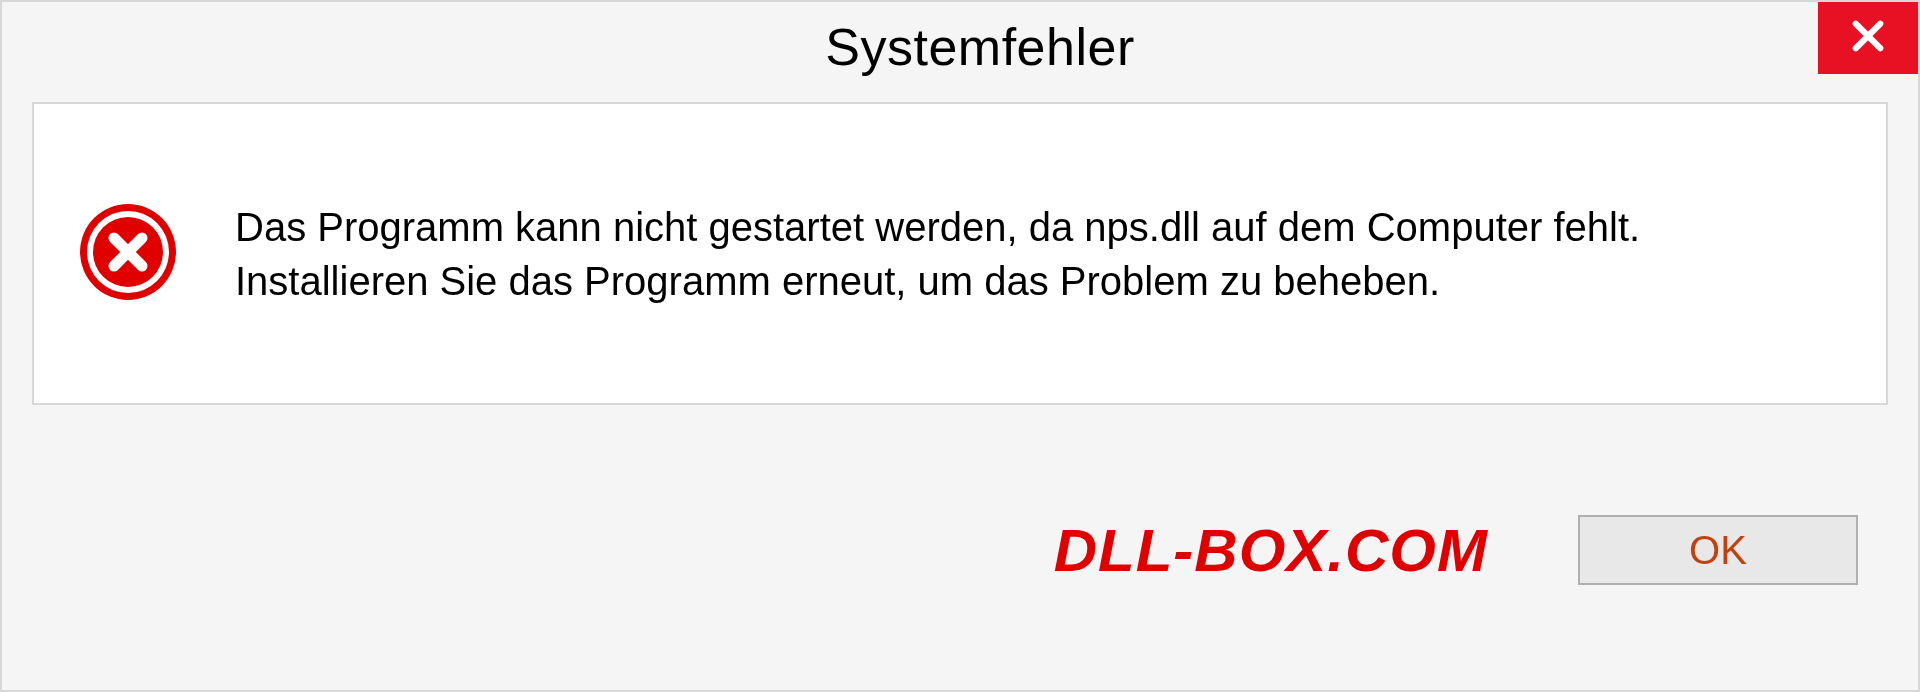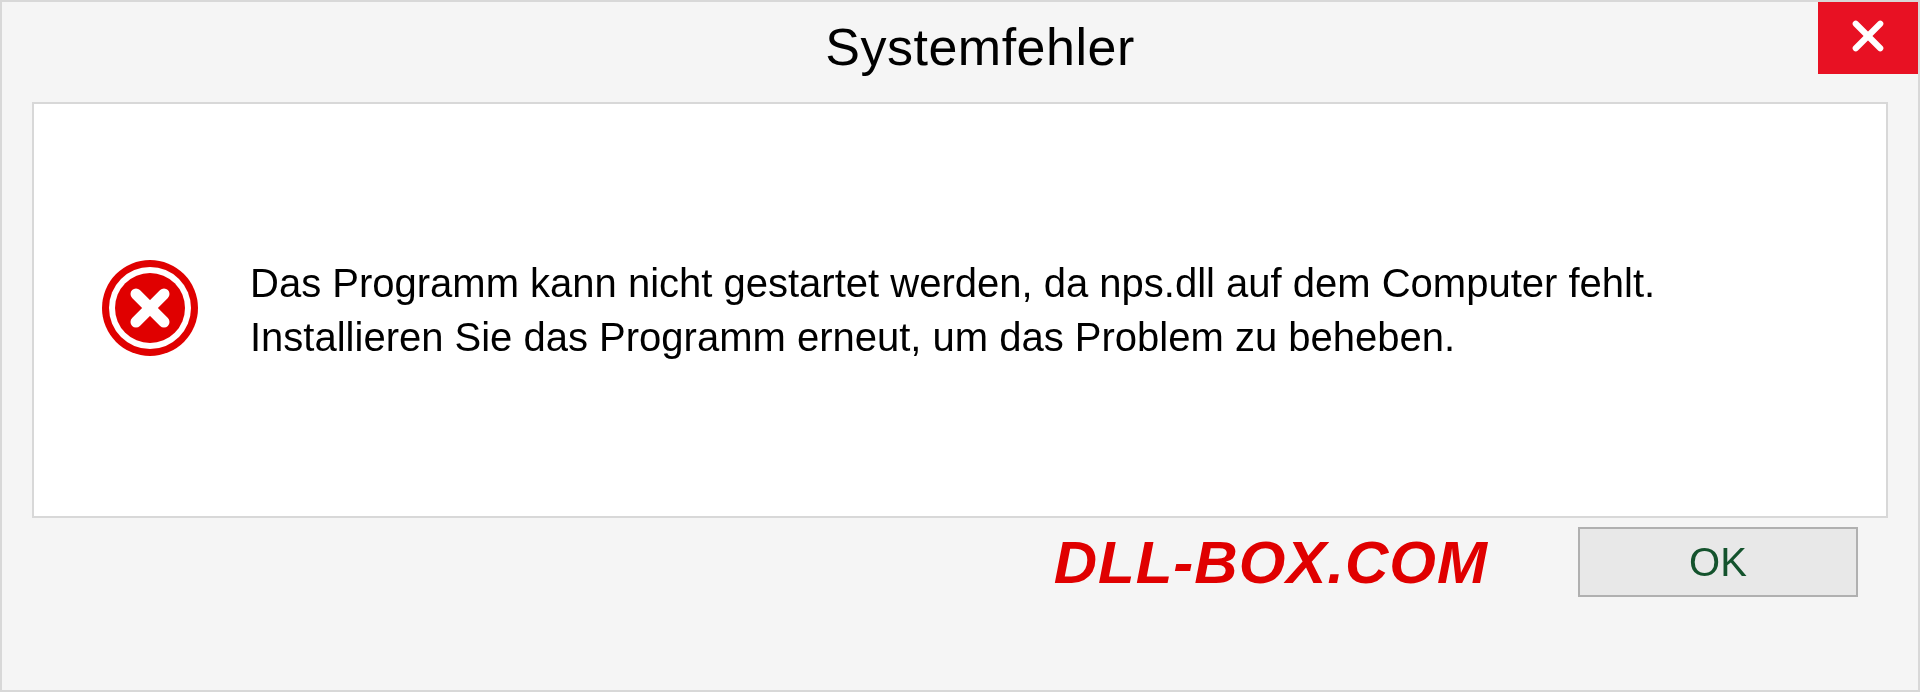--- a/index.html
+++ b/index.html
@@ -56,24 +56,25 @@
     
     .close-button svg {
       width: 42px;
       height: 42px;
     }
     
     .content-panel {
       margin: 10px 30px 30px 30px;
       background: #ffffff;
       border: 2px solid #d8d8d8;
-      height: 416px;
+      height: 303px;
       display: flex;
       align-items: center;
-      padding: 0 66px;
+      padding: 0 44px;
+      gap: 7px;
     }
     
     .error-icon-wrap {
       flex-shrink: 0;
       margin-right: 50px;
     }
     
     .error-icon {
       width: 100px;
       height: 100px;
@@ -82,21 +83,21 @@
     .message-text {
       font-size: 40px;
       line-height: 1.35;
       color: #000;
       font-weight: 400;
       max-width: 1500px;
     }
     
     .footer-bar {
       position: absolute;
-      bottom: 0;
+      bottom: 12px;
       left: 0;
       right: 0;
       height: 210px;
       display: flex;
       align-items: center;
       justify-content: flex-end;
       padding: 0 60px 46px 60px;
     }
     
     .watermark {
@@ -108,21 +109,21 @@
       margin-right: 90px;
       font-family: Arial, sans-serif;
     }
     
     .ok-button {
       width: 280px;
       height: 70px;
       background: #e8e8e8;
       border: 2px solid #b0b0b0;
       font-size: 40px;
-      color: #14532d;
+      color: #c2410c;
       cursor: pointer;
       display: flex;
       align-items: center;
       justify-content: center;
       font-family: inherit;
     }
   </style>
 </head>
 <body>
 

